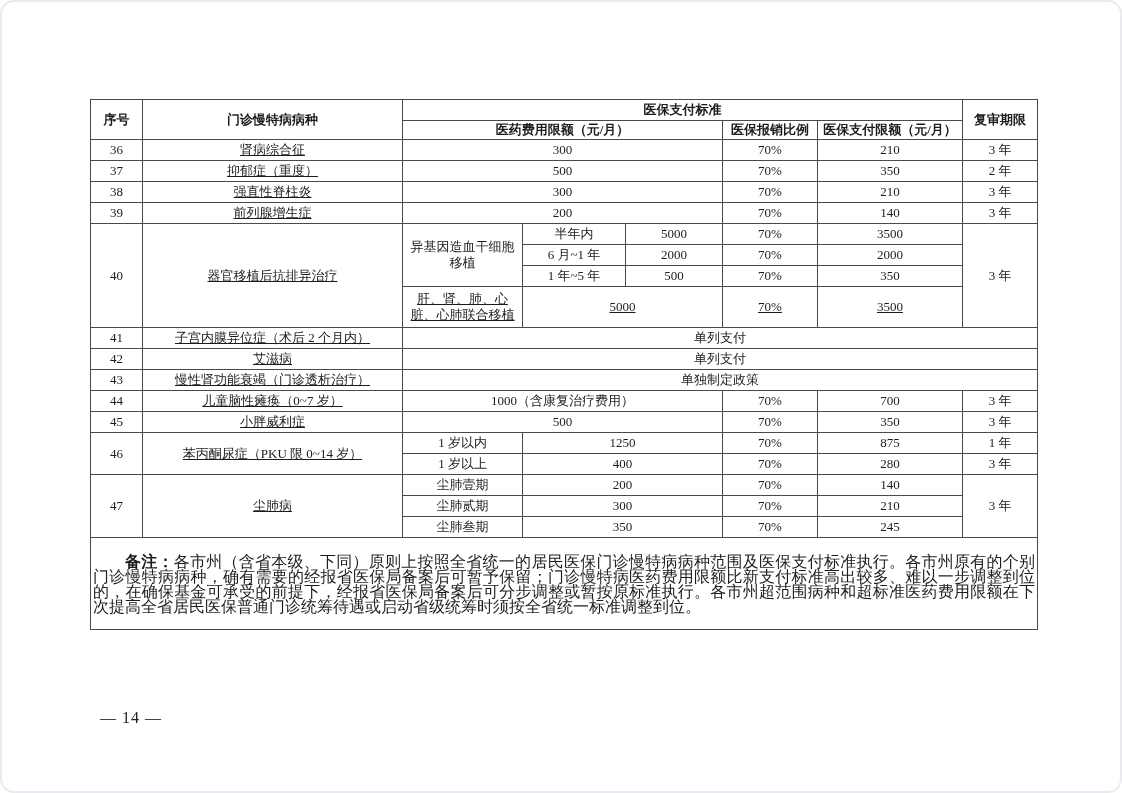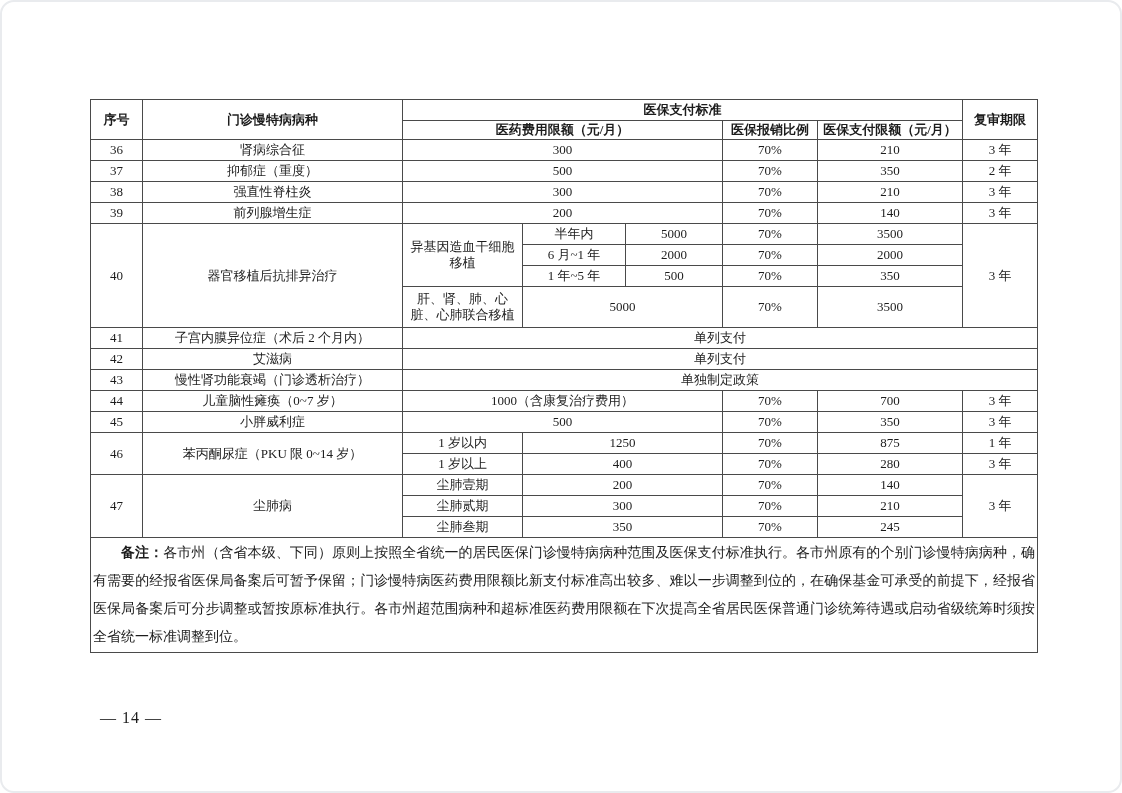--- a/index.html
+++ b/index.html
@@ -30,30 +30,30 @@
     line-height:1.25;
     text-align:center;
     vertical-align:middle;
     padding:1px 2px;
     overflow:hidden;
   }
   table.benefits th { font-weight:bold; }
   tr.h1 { height:21px;margin-top:14px; }
   tr.h2 { height:16px; }
   table.benefits tbody tr { height:21px; }
-  td.left { text-align:left; padding-left:6px; }
+  td.left { text-align:left; padding-left:6px;text-decoration:underline; }
   td.note-cell {
     text-align:justify;
     vertical-align:top;
     padding:5px 9px 7px 9px;
     height:92px;
   }
   .note-p {
-    font-size:14px;
-    line-height:28px;
+    font-size:16px;
+    line-height:15px;
     text-indent:2em;
     text-align:justify;
   }
   .note-p b { font-weight:bold; }
   .page-number {
     position:absolute;
     left:98px; top:707px;
     font-size:16px;
     color:#1c1c1c;
     letter-spacing:1px;
@@ -136,21 +136,21 @@
           <td>2000</td>
           <td>70%</td>
           <td>2000</td>
         </tr>
         <tr>
           <td>1 年~5 年</td>
           <td>500</td>
           <td>70%</td>
           <td>350</td>
         </tr>
-        <tr style="height: 41px;">
+        <tr style="height: 41px; text-decoration: underline;">
           <td>肝、肾、肺、心脏、心肺联合移植</td>
           <td colspan="2">5000</td>
           <td>70%</td>
           <td>3500</td>
         </tr>
         <tr>
           <td>41</td>
           <td class="left">子宫内膜异位症（术后 2 个月内）</td>
           <td colspan="6">单列支付</td>
         </tr>

